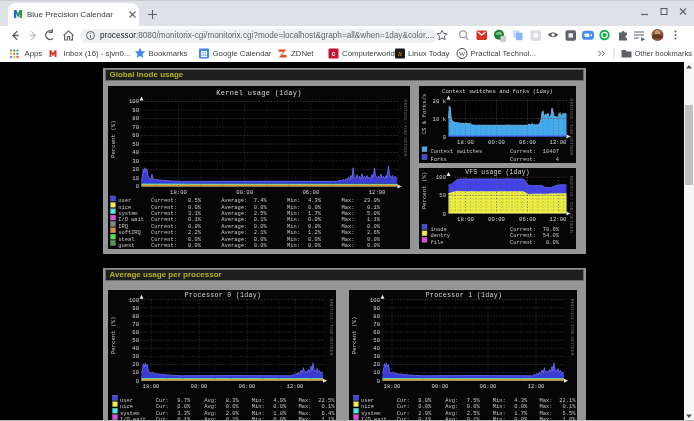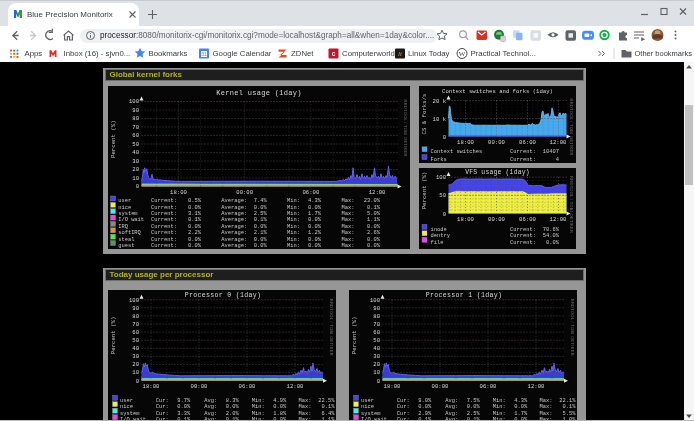--- a/index.html
+++ b/index.html
@@ -4,21 +4,21 @@
 *{box-sizing:border-box}
 div{line-height:normal}
 </style></head>
 <body>
 <div style="position:absolute;left:0;top:0;width:694px;height:26px;background:#dee1e6;border-top:1px solid #c8cbd0"></div>
 <div style="position:absolute;left:8px;top:3px;width:131px;height:23px;background:#fff;border-radius:8px 8px 0 0"></div>
 <svg style="position:absolute;left:12px;top:8px" width="12" height="12" viewBox="0 0 12 12">
     <path d="M2,10 L2,2 L4.4,2 L6,6 L7.6,2 L10,2 L10,10 L7.8,10 L7.8,5.4 L6,9.4 L4.2,5.4 L4.2,10 Z" fill="#2667c9"></path>
     <path d="M6,9.4 L7.8,5.4 L7.8,10 L10,10 L10,2 L7.6,2 L6,6 Z" fill="#2ca12c"></path>
   </svg>
-<div style="position:absolute;left:27px;top:9.5px;font:8px Liberation Sans, sans-serif;color:#3c4043">Blue Precision Monitorix</div>
+<div style="position:absolute;left:27px;top:9.5px;font:8px Liberation Sans, sans-serif;color:#3c4043">Blue Precision Calendar</div>
 <svg style="position:absolute;left:128px;top:10px" width="9" height="9" viewBox="0 0 9 9">
     <path d="M1.5,1.5 L7.5,7.5 M7.5,1.5 L1.5,7.5" stroke="#5f6368" stroke-width="1.1"></path>
   </svg>
 <svg style="position:absolute;left:147px;top:9px" width="11" height="11" viewBox="0 0 11 11">
     <path d="M5.5,1 L5.5,10 M1,5.5 L10,5.5" stroke="#5f6368" stroke-width="1.1"></path>
   </svg>
 <svg style="position:absolute;left:638px;top:6px" width="52" height="12" viewBox="0 0 52 12">
     <path d="M3,8.5 L10,8.5" stroke="#5f6368" stroke-width="1.2"></path>
     <rect x="23" y="2.5" width="6" height="6" fill="none" stroke="#5f6368" stroke-width="1.1"></rect>
     <path d="M42,2.5 L48,8.5 M48,2.5 L42,8.5" stroke="#5f6368" stroke-width="1.2"></path>
@@ -104,21 +104,21 @@
     <text x="456" y="10" font-family="Liberation Serif" font-size="7" fill="#464646" text-anchor="middle">W</text>
     <text x="464.5" y="10" font-family="Liberation Sans, sans-serif" font-size="7.8" fill="#3c4043">Practical Technol...</text>
     <path d="M592.5,5 L595,7.5 L592.5,10 M596,5 L598.5,7.5 L596,10" stroke="#5f6368" stroke-width="1" fill="none"></path>
     <line x1="608" y1="2" x2="608" y2="13" stroke="#d5d5d5" stroke-width="1"></line>
     <path d="M615.5,4 L619.5,4 L621,5.5 L625.5,5.5 L625.5,11.5 L615.5,11.5 Z" fill="#5f6368"></path>
     <text x="628.5" y="10" font-family="Liberation Sans, sans-serif" font-size="7.5" fill="#3c4043">Other bookmarks</text>
   </svg>
 <div style="position:absolute;left:0;top:62px;width:684px;height:359px;background:#000"></div>
 <div style="position:absolute;left:103px;top:67.5px;width:482.5px;height:186px;background:#969696"></div>
 <div style="position:absolute;left:104.5px;top:69.0px;width:479.5px;height:11.5px;background:#1e1e1e;border:1px solid #6f6f6f"></div>
-<div style="position:absolute;left:109.5px;top:70.3px;font:bold 8px Liberation Sans, sans-serif;color:#b2b21e">Global kernel forks</div>
+<div style="position:absolute;left:109.5px;top:70.3px;font:bold 8px Liberation Sans, sans-serif;color:#b2b21e">Global inode usage</div>
 <svg style="position:absolute;left:107.5px;top:86px" width="302.5" height="163" viewBox="0 0 302.5 163">
     <rect width="302.5" height="163" fill="#060606"></rect>
     <rect x="33.5" y="14.5" width="256.0" height="86.0" fill="#000"></rect>
     <path d="M33.5,100.5 L33.5,95.9 L47.5,96.2 L55.5,96.8 L93.5,97.3 L289.5,97.4 L289.5,100.5 Z" fill="#3fd4d4" fill-opacity="0.95"></path>
     <path d="M33.5,97.6 L33.5,95.4 L34.5,90.3 L35.3,83.5 L36.0,86.9 L36.7,81.8 L37.7,85.2 L38.7,82.7 L39.7,88.6 L40.7,92.0 L41.7,92.8 L42.7,93.3 L44.0,88.2 L45.0,93.3 L46.5,93.5 L48.5,93.4 L50.5,93.9 L52.5,94.0 L55.5,94.4 L59.5,94.7 L63.5,95.0 L67.5,95.2 L73.5,95.4 L148.5,95.2 L225.5,95.4 L229.5,95.2 L231.5,94.5 L233.5,94.7 L235.5,93.7 L236.5,94.5 L238.0,92.8 L239.0,94.1 L240.5,91.2 L241.5,93.7 L243.0,89.5 L244.0,92.8 L245.0,81.8 L246.0,90.3 L247.5,92.8 L249.0,88.6 L250.0,92.0 L251.5,90.3 L252.5,93.3 L254.0,87.8 L255.0,92.0 L256.5,90.3 L257.5,92.8 L259.0,89.5 L260.0,92.4 L261.5,91.2 L262.5,93.3 L264.0,88.6 L265.0,92.0 L266.5,81.8 L267.5,89.5 L269.0,92.0 L270.5,90.3 L271.5,92.8 L273.0,87.8 L274.0,92.0 L275.5,90.3 L276.5,92.8 L278.0,89.5 L279.0,92.0 L280.5,80.1 L281.5,88.6 L283.0,92.0 L284.5,89.5 L285.5,92.4 L287.0,90.3 L289.0,92.8 L289.0,97.6 Z" fill="#3b3bd8" fill-opacity="1.0"></path>
     <path d="M33.5,95.4 L34.5,90.3 L35.3,83.5 L36.0,86.9 L36.7,81.8 L37.7,85.2 L38.7,82.7 L39.7,88.6 L40.7,92.0 L41.7,92.8 L42.7,93.3 L44.0,88.2 L45.0,93.3 L46.5,93.5 L48.5,93.4 L50.5,93.9 L52.5,94.0 L55.5,94.4 L59.5,94.7 L63.5,95.0 L67.5,95.2 L73.5,95.4 L148.5,95.2 L225.5,95.4 L229.5,95.2 L231.5,94.5 L233.5,94.7 L235.5,93.7 L236.5,94.5 L238.0,92.8 L239.0,94.1 L240.5,91.2 L241.5,93.7 L243.0,89.5 L244.0,92.8 L245.0,81.8 L246.0,90.3 L247.5,92.8 L249.0,88.6 L250.0,92.0 L251.5,90.3 L252.5,93.3 L254.0,87.8 L255.0,92.0 L256.5,90.3 L257.5,92.8 L259.0,89.5 L260.0,92.4 L261.5,91.2 L262.5,93.3 L264.0,88.6 L265.0,92.0 L266.5,81.8 L267.5,89.5 L269.0,92.0 L270.5,90.3 L271.5,92.8 L273.0,87.8 L274.0,92.0 L275.5,90.3 L276.5,92.8 L278.0,89.5 L279.0,92.0 L280.5,80.1 L281.5,88.6 L283.0,92.0 L284.5,89.5 L285.5,92.4 L287.0,90.3 L289.0,92.8" fill="none" stroke="#6a6aff" stroke-width="0.9"></path>
     <rect x="33.5" y="98.5" width="256.0" height="1.0" fill="#d8d84a"></rect>
     <rect x="33.5" y="98.9" width="256.0" height="1.6" fill="#E29136"></rect>
     <line x1="33.5" y1="92.0" x2="289.5" y2="92.0" stroke="#494542" stroke-width="1" stroke-dasharray="1,2" opacity="1"></line>
     <line x1="33.5" y1="83.5" x2="289.5" y2="83.5" stroke="#494542" stroke-width="1" stroke-dasharray="1,2" opacity="1"></line>
@@ -354,21 +354,21 @@
     <text x="11.5" y="69.2" font-family="Liberation Mono, monospace" font-size="5.4" fill="#c8c8c8" text-anchor="start" font-weight="normal">dentry</text>
     <text x="91" y="69.2" font-family="Liberation Mono, monospace" font-size="5.4" fill="#c8c8c8" text-anchor="start" font-weight="normal">Current:</text>
     <text x="140" y="69.2" font-family="Liberation Mono, monospace" font-size="5.4" fill="#c8c8c8" text-anchor="end" font-weight="normal">54.0%</text>
     <rect x="3" y="69.3" width="5" height="5" fill="#EE44EE" stroke="#909090" stroke-width="0.35"></rect>
     <text x="11.5" y="75.7" font-family="Liberation Mono, monospace" font-size="5.4" fill="#c8c8c8" text-anchor="start" font-weight="normal">file</text>
     <text x="91" y="75.7" font-family="Liberation Mono, monospace" font-size="5.4" fill="#c8c8c8" text-anchor="start" font-weight="normal">Current:</text>
     <text x="140" y="75.7" font-family="Liberation Mono, monospace" font-size="5.4" fill="#c8c8c8" text-anchor="end" font-weight="normal">0.0%</text>
   </svg>
 <div style="position:absolute;left:103px;top:267.5px;width:482.5px;height:154px;background:#969696"></div>
 <div style="position:absolute;left:104.5px;top:269.0px;width:479.5px;height:11.5px;background:#1e1e1e;border:1px solid #6f6f6f"></div>
-<div style="position:absolute;left:109.5px;top:270.3px;font:bold 8px Liberation Sans, sans-serif;color:#b2b21e">Today usage per processor</div>
+<div style="position:absolute;left:109.5px;top:270.3px;font:bold 8px Liberation Sans, sans-serif;color:#b2b21e">Average usage per processor</div>
 <svg style="position:absolute;left:107.5px;top:289.5px" width="228.5" height="131.5" viewBox="0 0 228.5 131.5">
     <rect width="228.5" height="131.5" fill="#060606"></rect>
     <rect x="33.5" y="8.7" width="181.5" height="82.0" fill="#000"></rect>
     <path d="M33.5,90.7 L33.5,86.3 L47.5,86.7 L55.5,87.1 L93.5,87.6 L215.0,87.8 L215.0,90.7 Z" fill="#3fd4d4" fill-opacity="0.95"></path>
     <path d="M33.5,87.9 L33.5,83.4 L34.5,79.4 L35.5,73.7 L36.5,76.9 L37.3,72.9 L38.3,76.1 L39.3,74.5 L40.3,80.2 L41.3,82.6 L43.0,83.4 L44.5,81.8 L46.0,83.6 L48.5,83.9 L51.5,84.2 L55.5,84.6 L60.5,85.0 L66.5,85.4 L72.5,85.8 L125.0,85.6 L179.5,85.8 L183.5,85.8 L185.5,84.2 L186.5,85.4 L188.0,83.4 L189.0,85.0 L190.5,81.8 L191.5,84.2 L193.0,80.2 L194.0,83.4 L195.5,77.7 L196.5,82.6 L198.0,81.0 L199.0,83.4 L200.5,79.4 L201.5,82.6 L203.0,76.1 L204.0,81.0 L205.0,72.9 L206.0,79.4 L207.5,81.8 L209.0,78.5 L210.0,82.6 L211.5,80.2 L212.5,83.4 L214.0,81.8 L215.0,83.4 L215.0,87.9 Z" fill="#3b3bd8" fill-opacity="1.0"></path>
     <path d="M33.5,83.4 L34.5,79.4 L35.5,73.7 L36.5,76.9 L37.3,72.9 L38.3,76.1 L39.3,74.5 L40.3,80.2 L41.3,82.6 L43.0,83.4 L44.5,81.8 L46.0,83.6 L48.5,83.9 L51.5,84.2 L55.5,84.6 L60.5,85.0 L66.5,85.4 L72.5,85.8 L125.0,85.6 L179.5,85.8 L183.5,85.8 L185.5,84.2 L186.5,85.4 L188.0,83.4 L189.0,85.0 L190.5,81.8 L191.5,84.2 L193.0,80.2 L194.0,83.4 L195.5,77.7 L196.5,82.6 L198.0,81.0 L199.0,83.4 L200.5,79.4 L201.5,82.6 L203.0,76.1 L204.0,81.0 L205.0,72.9 L206.0,79.4 L207.5,81.8 L209.0,78.5 L210.0,82.6 L211.5,80.2 L212.5,83.4 L214.0,81.8 L215.0,83.4" fill="none" stroke="#6a6aff" stroke-width="0.9"></path>
     <rect x="33.5" y="88.8" width="181.5" height="1.0" fill="#d8d84a"></rect>
     <rect x="33.5" y="89.2" width="181.5" height="1.5" fill="#E29136"></rect>
     <line x1="33.5" y1="82.6" x2="215" y2="82.6" stroke="#494542" stroke-width="1" stroke-dasharray="1,2" opacity="1"></line>
     <line x1="33.5" y1="74.5" x2="215" y2="74.5" stroke="#494542" stroke-width="1" stroke-dasharray="1,2" opacity="1"></line>

